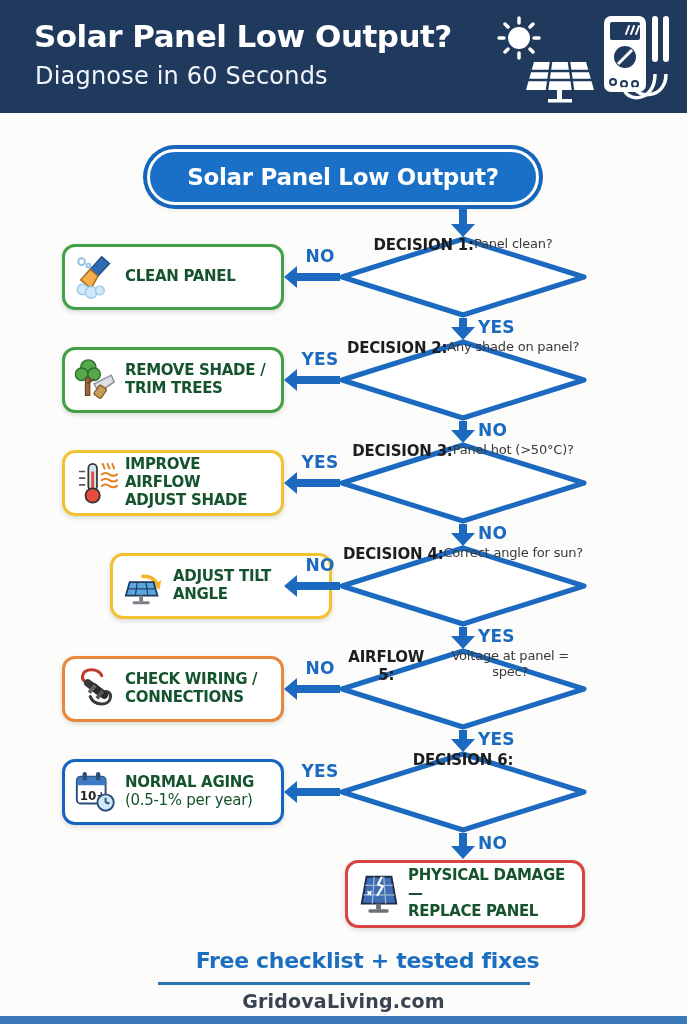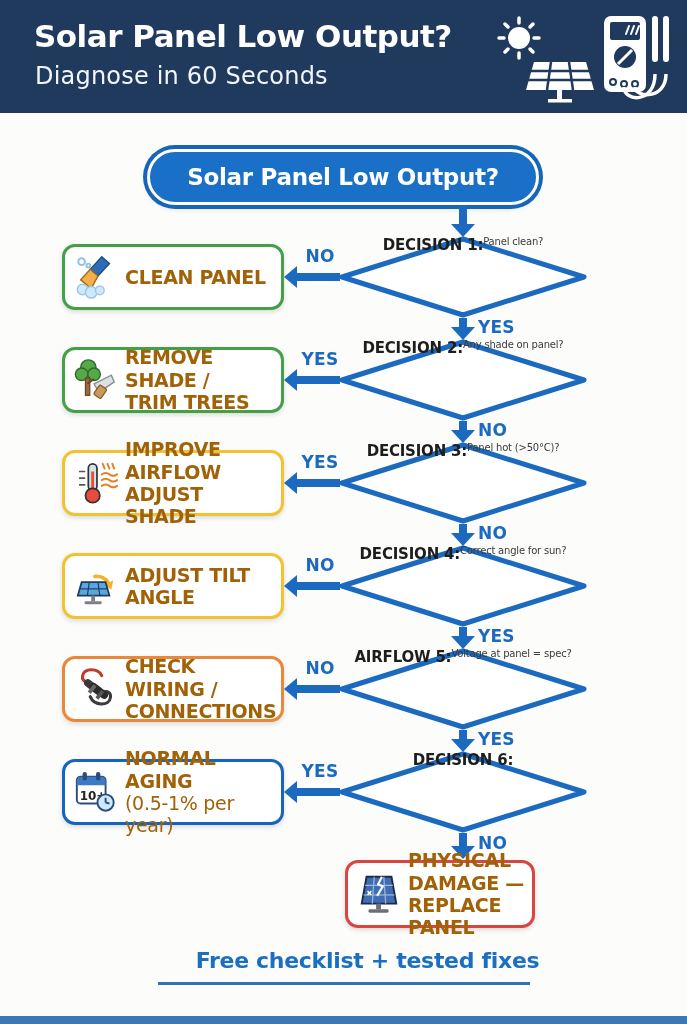--- a/index.html
+++ b/index.html
@@ -22,30 +22,30 @@
   .v-head{position:absolute;width:0;height:0;border-left:12px solid transparent;border-right:12px solid transparent;border-top:13px solid #1b6abf;}
   .h-stem{position:absolute;height:8px;background:#1b6abf;}
   .h-head{position:absolute;width:0;height:0;border-top:11px solid transparent;border-bottom:11px solid transparent;border-right:13px solid #1b6abf;}
   .lbl{position:absolute;font-size:17px;font-weight:800;color:#1b6abf;letter-spacing:0.2px;}
 
   
   .diamond{position:absolute;width:248px;height:82px;}
   .diamond svg{position:absolute;left:0;top:0;}
   .d-text{position:absolute;inset:0;display:flex;flex-direction:row;align-items:flex-start;justify-content:center;text-align:center;line-height:1.2;}
   .d-title{font-size:15px;font-weight:800;color:#1d1d1d;letter-spacing:-0.2px;}
-  .d-q{font-size:10px;font-weight:400;color:#3a3a3a;letter-spacing:-0.2px;}
+  .d-q{font-size:13px;font-weight:400;color:#3a3a3a;letter-spacing:-0.2px;}
 
   
   .action-box{position:absolute;left:62px;width:222px;height:66px;background:#fff;border:3px solid #888;border-radius:13px;
     box-shadow:0 2px 5px rgba(0,0,0,.14);display:flex;align-items:center;padding:0 6px;box-sizing:border-box;}
   .abox-icon{flex:0 0 50px;height:50px;display:flex;align-items:center;justify-content:center;}
-  .abox-text{flex:1;font-size:19px;font-weight:800;color:#a16207;line-height:1.18;letter-spacing:-0.3px;padding-left:4px;}
+  .abox-text{flex:1;font-size:15px;font-weight:800;color:#14532d;line-height:1.18;letter-spacing:-0.3px;padding-left:4px;}
   .abox-text .regular{font-weight:400;}
 
-  .final-box{position:absolute;left:345px;top:860px;width:190px;height:68px;background:#fff;border:3.5px solid #d9453f;border-radius:13px;
+  .final-box{position:absolute;left:345px;top:860px;width:240px;height:68px;background:#fff;border:3.5px solid #d9453f;border-radius:13px;
     box-shadow:0 2px 5px rgba(0,0,0,.14);display:flex;align-items:center;padding:0 6px;box-sizing:border-box;justify-content:space-between;}
 
   
   .footer-cta{position:absolute;left:0;top:948px;width:687px;text-align:center;font-size:22px;font-weight:800;color:#1c6fc0;letter-spacing:-0.3px;}
   .footer-divider{position:absolute;left:158px;top:982px;width:372px;height:3px;background:#2f73b3;}
   .footer-site{position:absolute;left:0;top:990px;width:687px;text-align:center;font-size:19px;font-weight:600;color:#3a4350;letter-spacing:0.2px;}
   .bottom-bar{position:absolute;left:0;top:1016px;width:687px;height:8px;background:#3a78b8;}
 </style>
 </head>
 <body>
@@ -200,21 +200,21 @@
       </svg>
     <div class="d-text">
       <div class="d-title">DECISION 3:</div>
       <div class="d-q">Panel hot (&gt;50°C)?</div>
     </div>
   </div>
   <div class="v-stem" style="left:459px;top:524px;height:10px;"></div>
   <div class="v-head" style="left:451px;top:533px;"></div>
   <div class="lbl" style="left:478px;top:523px;">NO</div>
 
-  <div class="action-box" style="top: 553px; border-color: rgb(242, 194, 48);">
+  <div class="action-box" style="top: 553px; border-color: rgb(242, 194, 48); margin-left: 48px;">
     <span class="abox-icon">
       <svg width="46" height="46" viewBox="0 0 48 48">
         <path d="M23,14 A14 14 0 0 1 37,21" fill="none" stroke="#f0b52a" stroke-width="4" stroke-linecap="round"></path>
         <polygon points="40,28 33,23 42,18" fill="#f0b52a"></polygon>
         <polygon points="9,20 34,20 38,34 5,34" fill="#5aa7e0" stroke="#203a5e" stroke-width="1.8"></polygon>
         <g stroke="#203a5e" stroke-width="1.2">
           <line x1="17" y1="20" x2="15" y2="34"></line>
             <line x1="26" y1="20" x2="28" y2="34"></line>
           <line x1="7.5" y1="27" x2="36" y2="27"></line>
         </g>
@@ -315,15 +315,16 @@
         <line x1="16" y1="21" x2="12" y2="25" stroke="#fff" stroke-width="1.5"></line>
         <rect x="21" y="34" width="5" height="6" fill="#6b7077"></rect>
         <rect x="13" y="40" width="21" height="3.5" rx="1.5" fill="#6b7077"></rect>
       </svg>
     </span>
     <span class="abox-text"><span>PHYSICAL DAMAGE —</span><br><span>REPLACE PANEL</span></span>
   </div>
 
   <div class="footer-cta" style="color: rgb(28, 111, 192); padding-left: 24px;">Free checklist + tested fixes</div>
   <div class="footer-divider"></div>
+  <div class="footer-site">GridovaLiving.com</div>
   <div class="bottom-bar" style="background: rgb(58, 120, 184);"></div>
 
 </div>
 
 </body></html>

